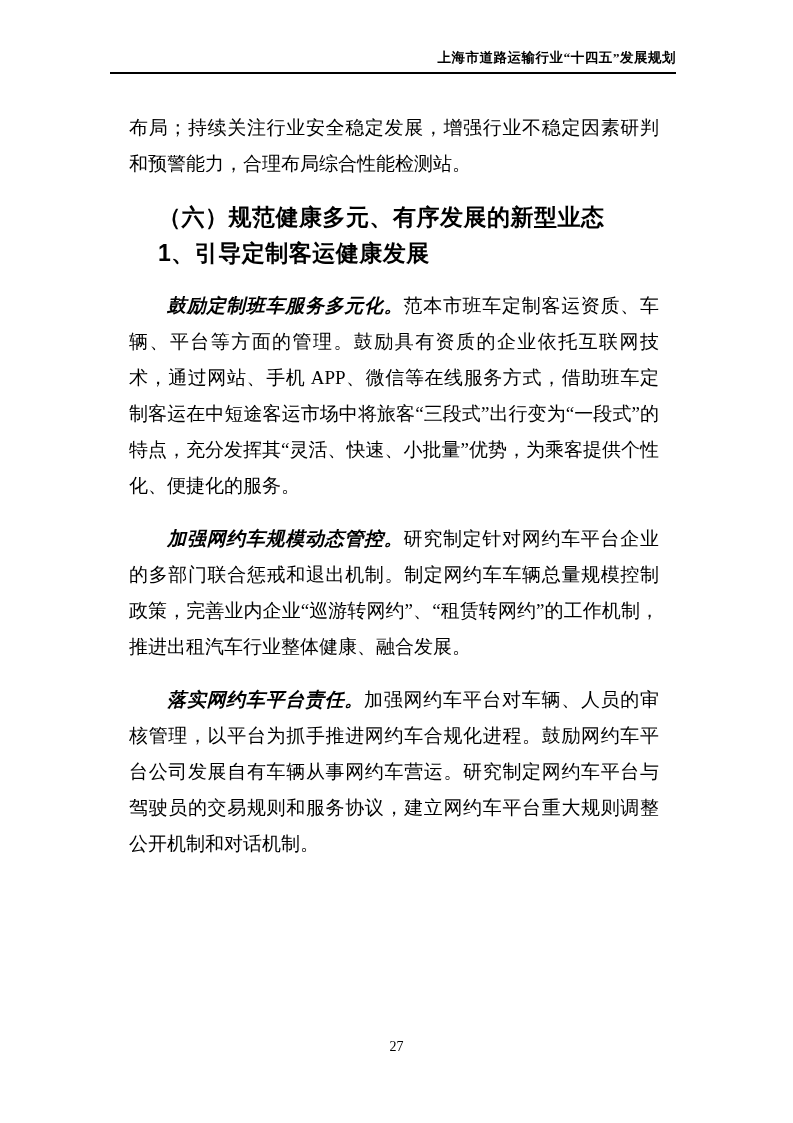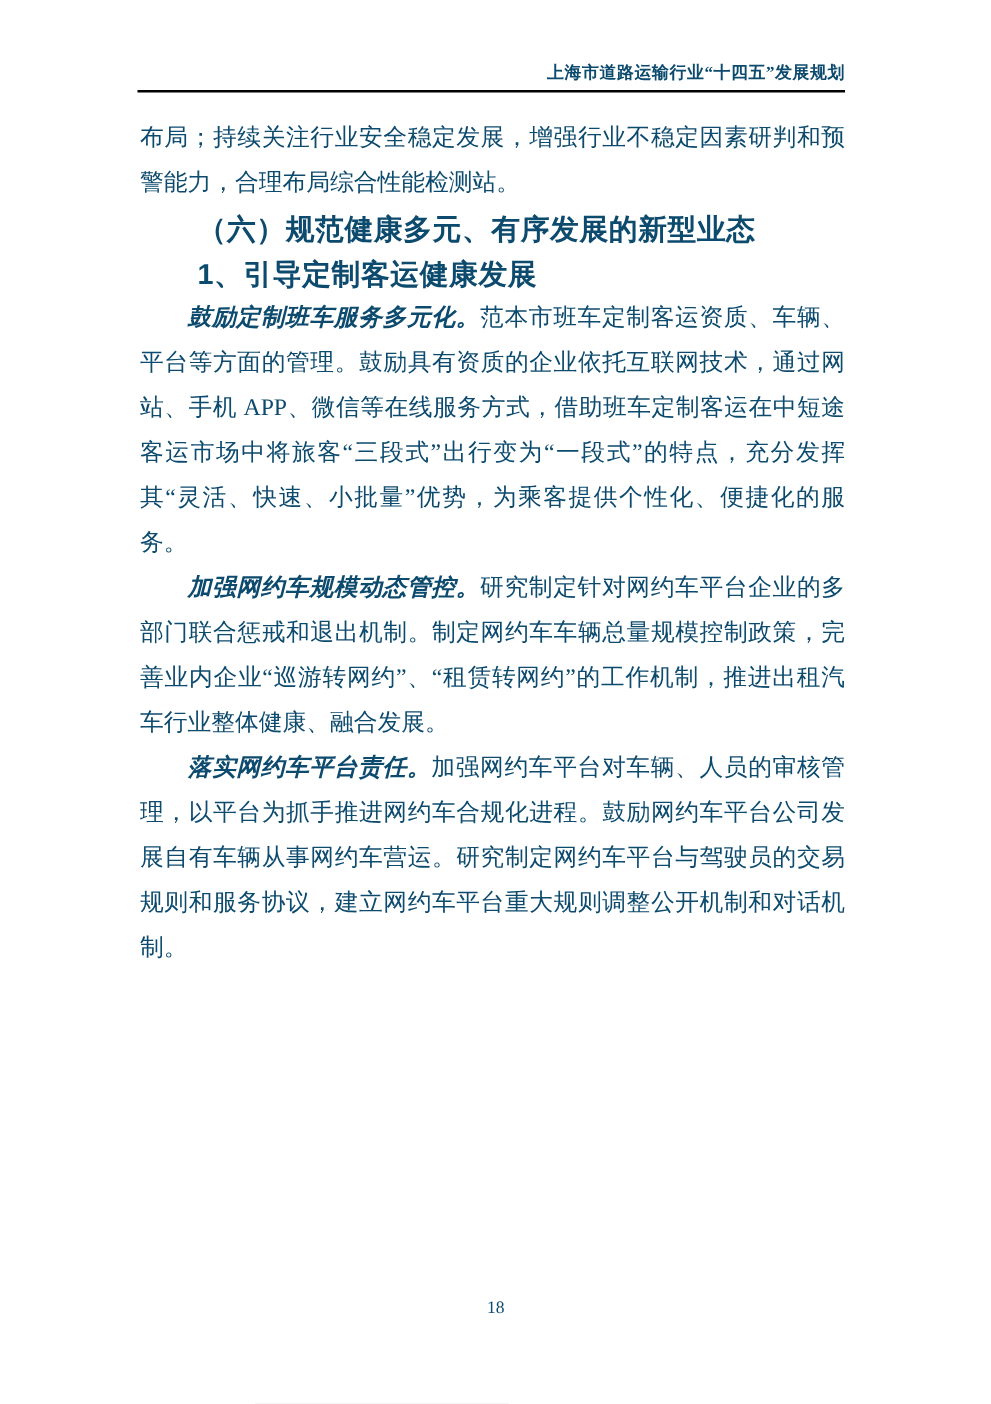--- a/index.html
+++ b/index.html
@@ -6,21 +6,21 @@
     margin: 0;
     padding: 0;
     background: #e8e8e8;
   }
   .page {
     position: relative;
     width: 793px;
     height: 1123px;
     margin: 0 auto;
     background: #ffffff;
-    color: #0c4a6e;
+    color: #000000;
     font-family: "Liberation Serif", "DejaVu Serif", serif;
     overflow: hidden;
   }
   .header {
     position: absolute;
     left: 110px;
     top: 48px;
     width: 566px;
   }
   .header-title {
@@ -40,21 +40,21 @@
     left: 112px;
     top: 93px;
     width: 564px;
     font-size: 19px;
     line-height: 36px;
     text-align: justify;
     text-justify: inter-ideograph;
     word-break: break-all;
   }
   .para {
-    margin: 0;
+    margin: 17px;
     text-indent: 2em;
   }
   .para.continuation {
     text-indent: 0;
   }
   .heading {
     margin: 0;
     text-indent: 2em;
     font-weight: bold;
     font-family: "Liberation Sans", "DejaVu Sans", sans-serif;
@@ -97,16 +97,16 @@
     <p class="para"><span class="lead">鼓励定制班车服务多元化。</span><span>范本市班车定制客运资质、车辆、平台等方面的管理。鼓励具有资质的企业依托互联网技术，通过网站、手机 APP、微信等在线服务方式，借助班车定制客运在中短途客运市场中将旅客“三段式”出行变为“一段式”的特点，充分发挥其“灵活、快速、小批量”优势，为乘客提供个性化、便捷化的服务。</span></p>
 
 
     <p class="para"><span class="lead">加强网约车规模动态管控。</span><span>研究制定针对网约车平台企业的多部门联合惩戒和退出机制。制定网约车车辆总量规模控制政策，完善业内企业“巡游转网约”、“租赁转网约”的工作机制，推进出租汽车行业整体健康、融合发展。</span></p>
 
     <p class="para"><span class="lead">落实网约车平台责任。</span><span>加强网约车平台对车辆、人员的审核管理，以平台为抓手推进网约车合规化进程。鼓励网约车平台公司发展自有车辆从事网约车营运。研究制定网约车平台与驾驶员的交易规则和服务协议，建立网约车平台重大规则调整公开机制和对话机制。</span></p>
 
   </div>
 
   <div class="footer">
-    <span>18</span>
+    <span>27</span>
   </div>
 
 </div>
 
 </body></html>

